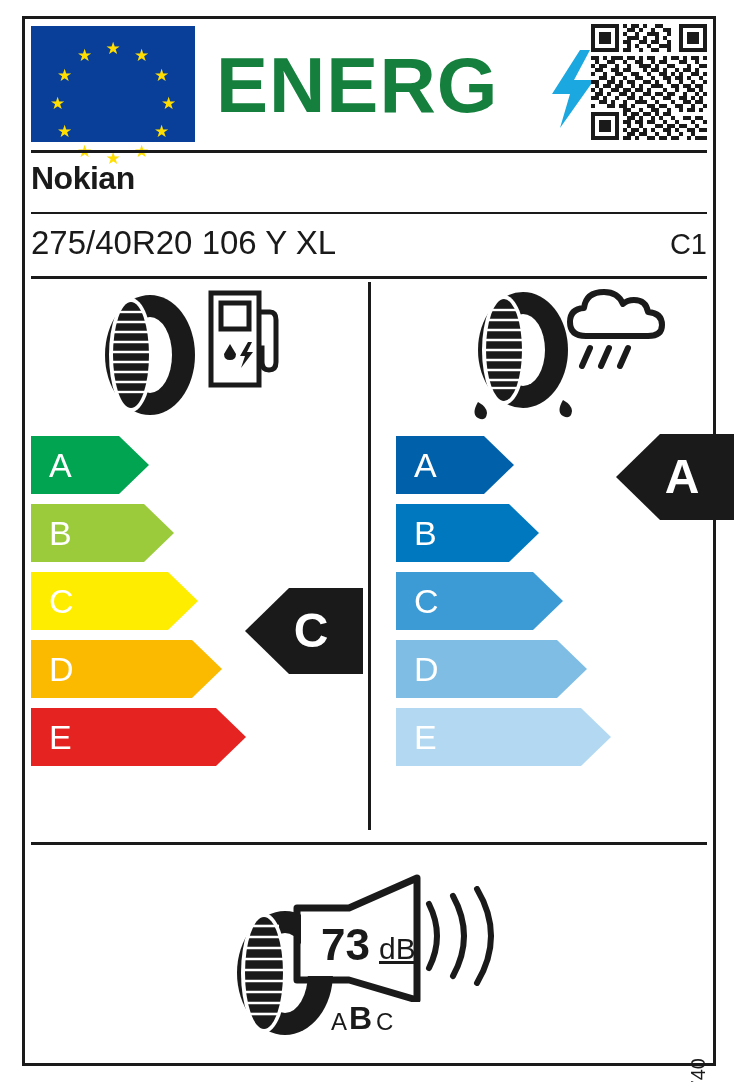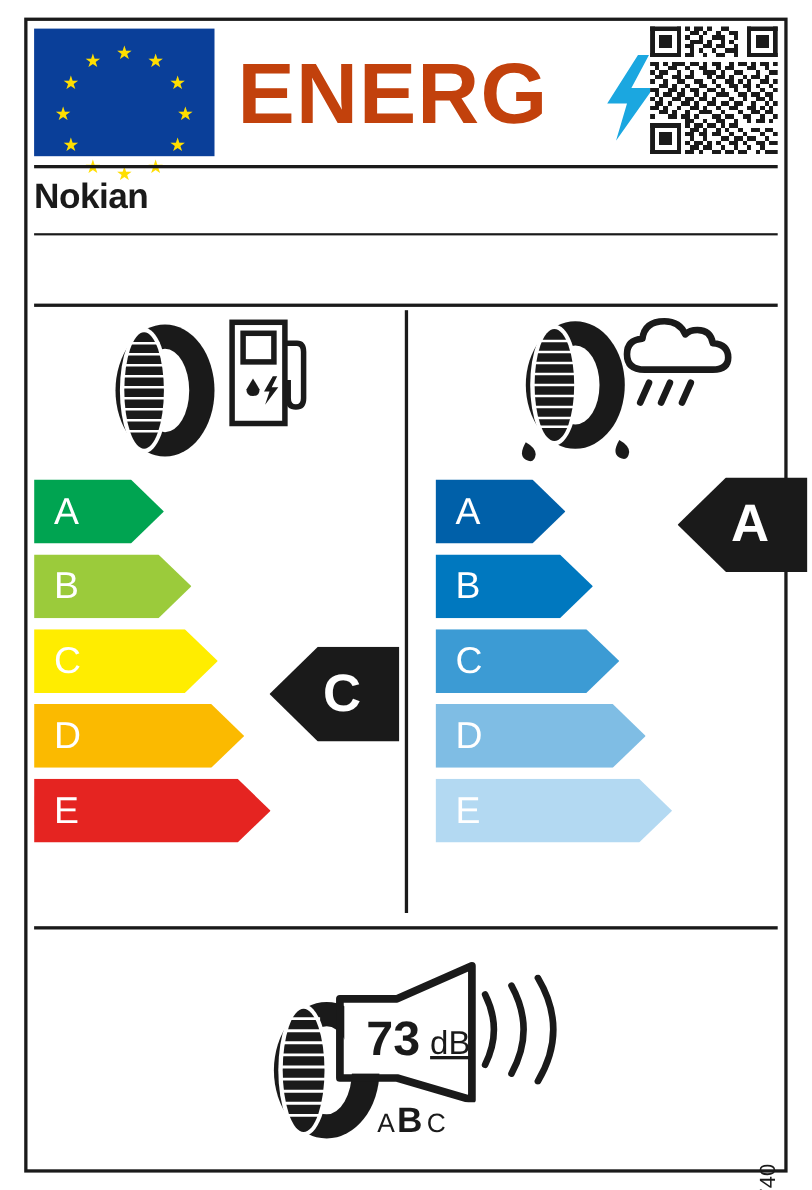--- a/index.html
+++ b/index.html
@@ -54,21 +54,21 @@
     width: 17px;
     text-align: center;
   }
   .energ-text {
     position: absolute;
     left: 185px;
     top: 16px;
     font-size: 78px;
     font-weight: bold;
     letter-spacing: 1px;
-    color: #c2410c;
+    color: #15803d;
     font-family: "Liberation Sans", sans-serif;
   }
   .bolt {
     position: absolute;
     left: 519px;
     top: 26px;
     width: 44px;
     height: 78px;
   }
   .qr {
@@ -184,21 +184,21 @@
     font-size: 48px;
     font-weight: bold;
     line-height: 48px;
     padding-left: 14px;
     box-sizing: border-box;
   }
 
   
   .noise {
     position: absolute;
-    left: 31px;
+    left: 19px;
     top: 858px;
     width: 676px;
     height: 200px;
   }
   .db-value {
     position: absolute;
     font-weight: bold;
   }
 
   .year {
@@ -466,20 +466,24 @@
   </div>
 
   <div class="hr" style="top:150px;"></div>
 
   <div class="brand-row">
     <div class="brand-name">Nokian</div>
   </div>
 
   <div class="hr thin" style="top:212px;"></div>
 
+  <div class="size-row">
+    <div class="tyre-size">275/40R20 106 Y XL</div>
+    <div class="class-code">C1</div>
+  </div>
 
   <div class="hr" style="top:276px;"></div>
 
   <div class="vsep"></div>
 
   <div class="pictogram-row" style="left:95px;">
     <svg width="110" height="130" viewBox="0 0 110 130">
       <ellipse cx="55" cy="65" rx="45" ry="60" fill="#1a1a1a"></ellipse>
       <ellipse cx="55" cy="65" rx="22" ry="38" fill="#ffffff"></ellipse>
       <ellipse cx="36" cy="65" rx="22" ry="57" fill="#ffffff"></ellipse>

